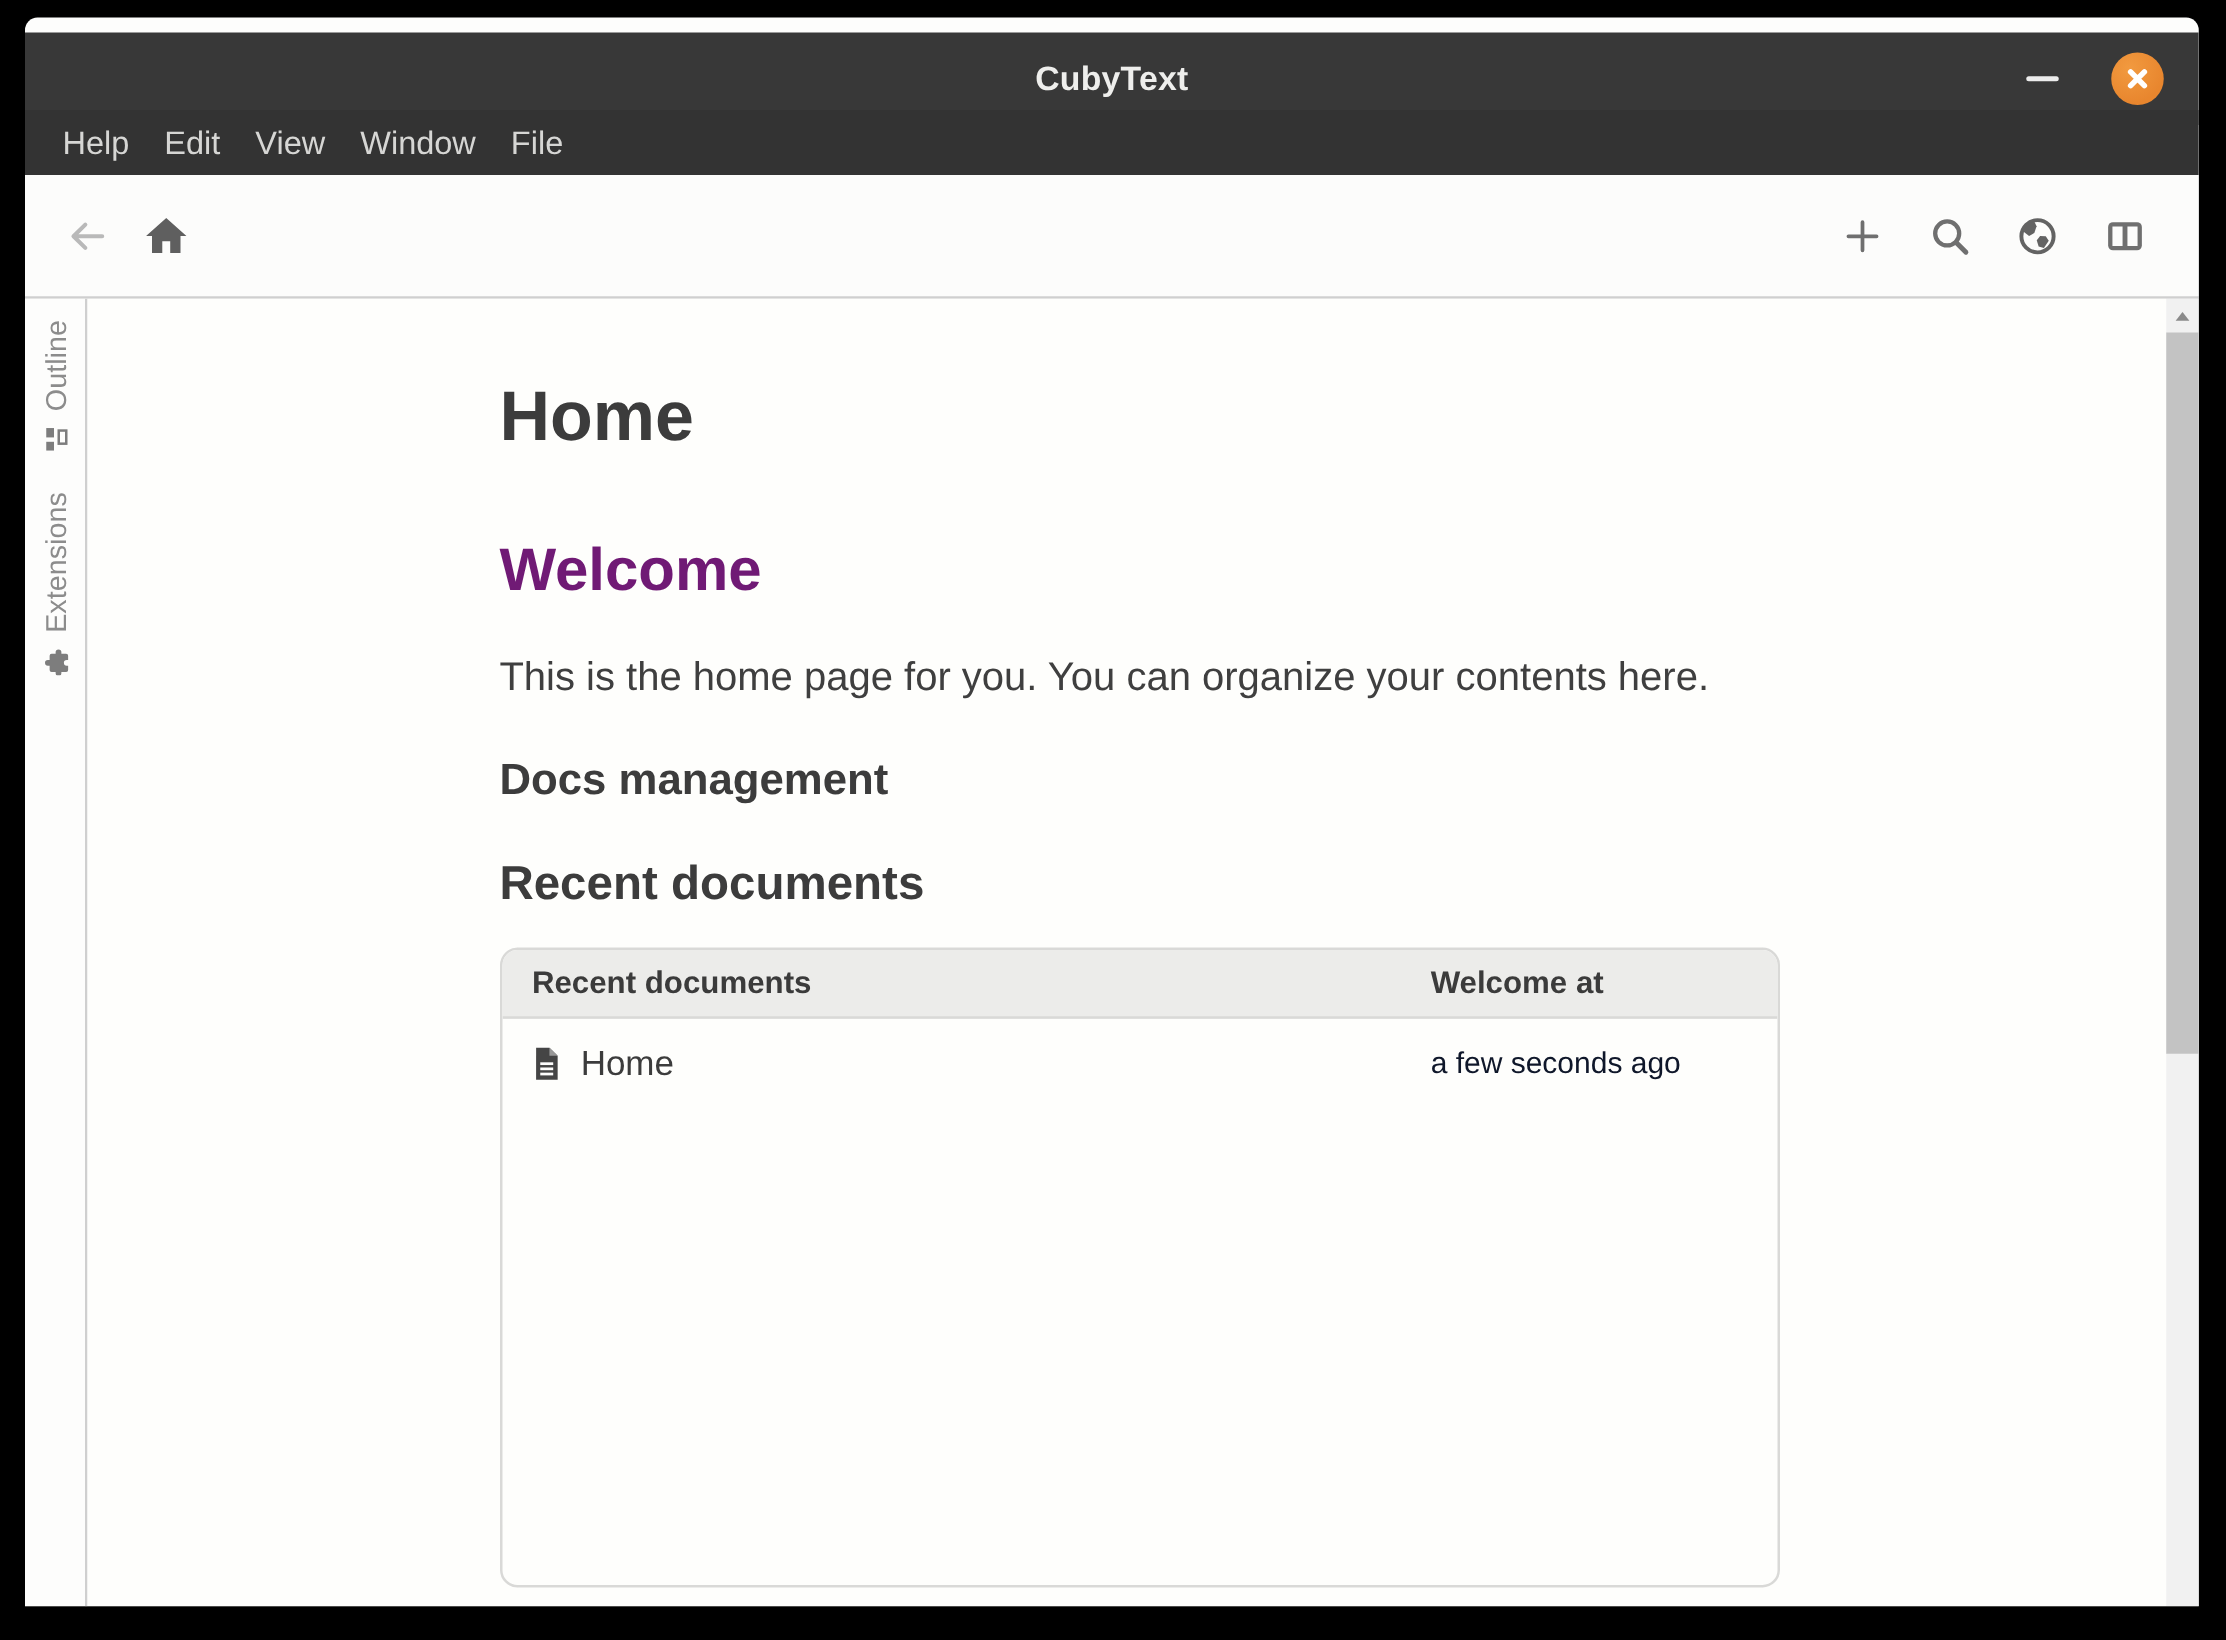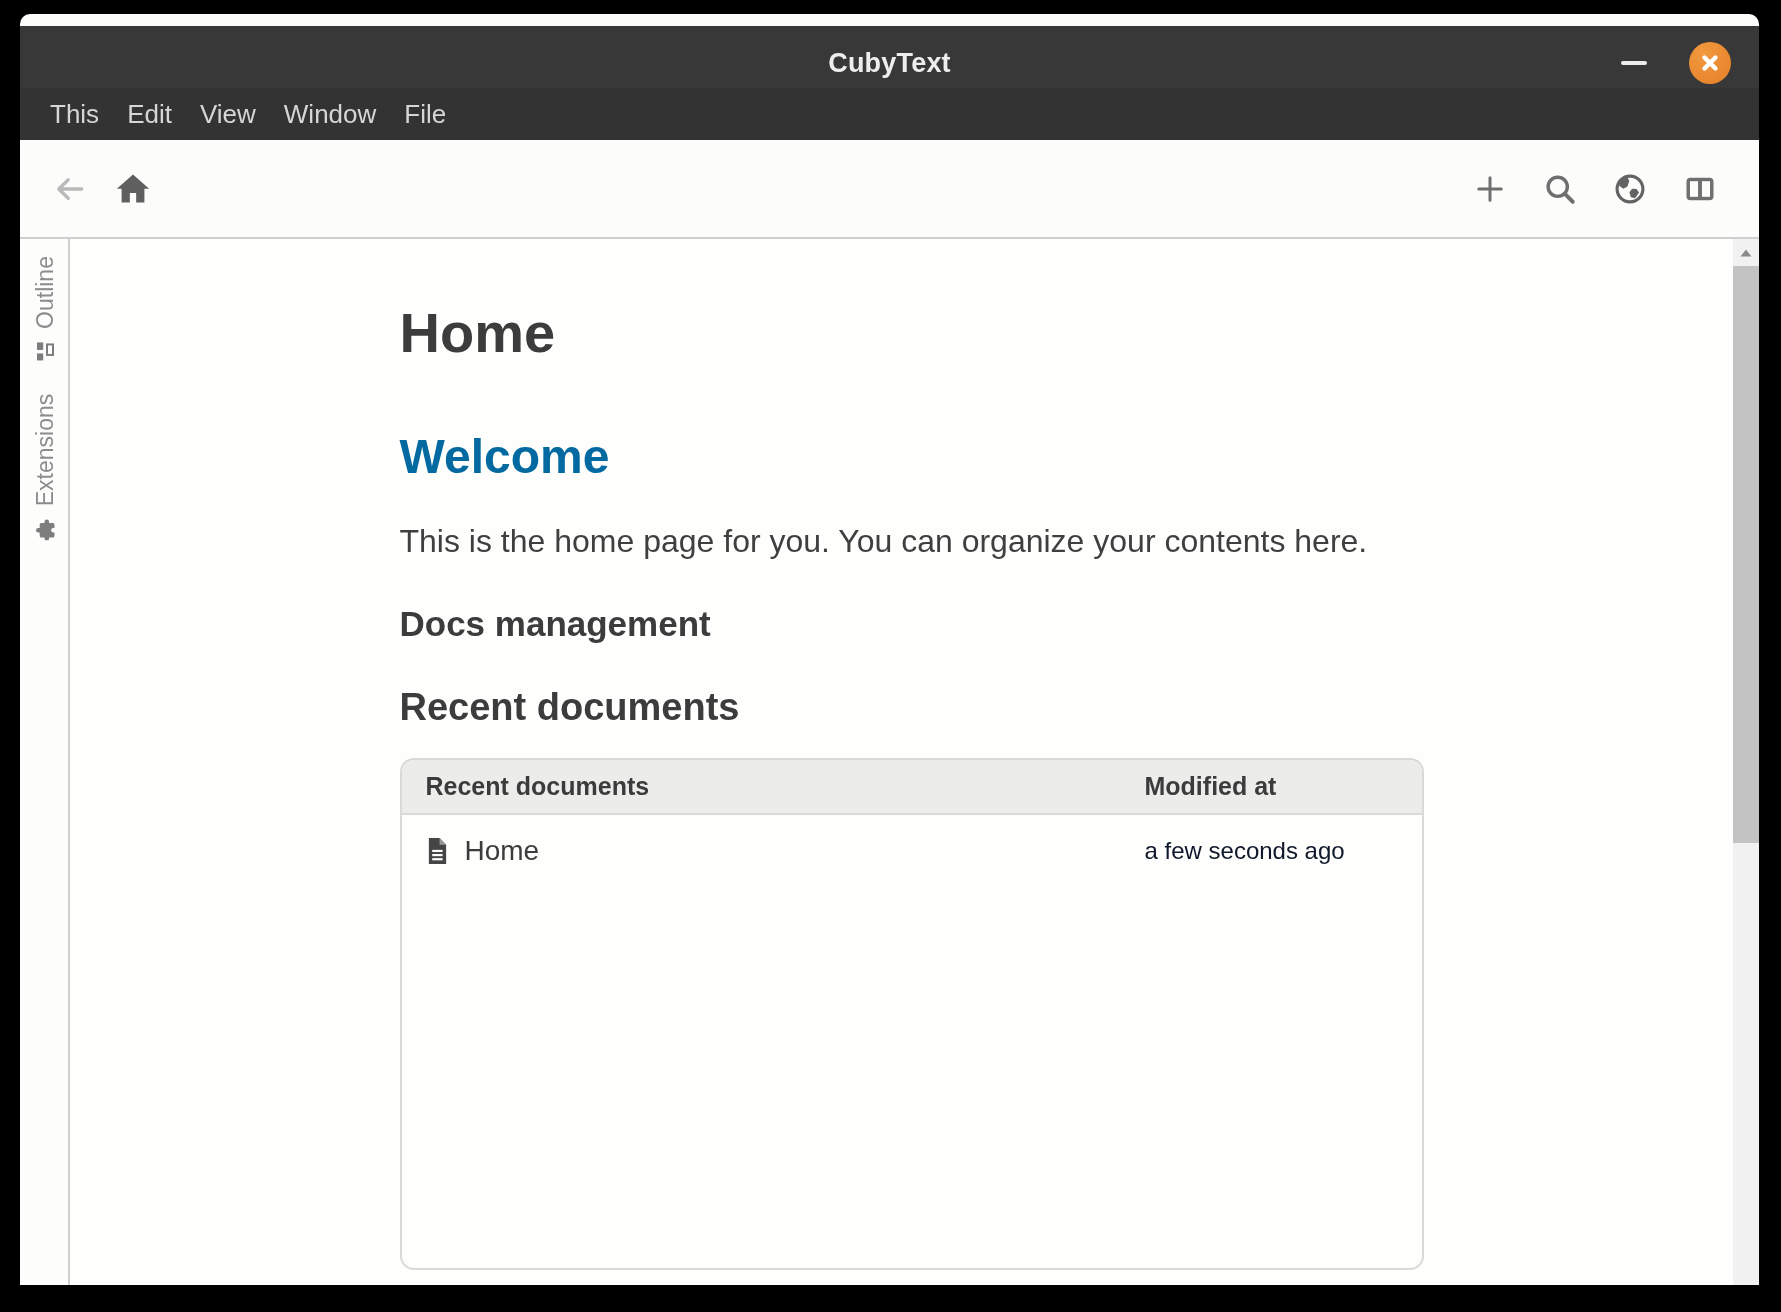--- a/index.html
+++ b/index.html
@@ -64,21 +64,21 @@
     color:#8c8c8c; font-size:23px; cursor:default;
   }
   .side-tab .tab-icon { display:flex; align-items:center; }
   
   .content {
     position:absolute; left:50px; top:0; right:26px; bottom:0;
     background:#fefefc; overflow:hidden;padding-left:20px;
   }
   .doc-col { width:1024px; margin:0 auto; color:#3c3c3c; }
   .doc-title   { margin:62px 0 0; font-size:56px; line-height:1.15; font-weight:700; color:#3c3c3c; }
-  .h-section   { margin:64px 0 0; font-size:48px; line-height:1.15; font-weight:700; color:#0369a1; }
+  .h-section   { margin:64px 0 0; font-size:48px; line-height:1.15; font-weight:700; color:#701a75; }
   .h-section2  { margin:42px 0 0; font-size:35px; line-height:1.15; font-weight:700; color:#3c3c3c; }
   .h-sub       { margin:42px 0 0; font-size:38px; line-height:1.15; font-weight:700; color:#3c3c3c; }
   .para        { margin:36px 0 0; font-size:32px; line-height:1.3; color:#3f3f3f; }
   
   .card {
     margin-top:28px; height:512px; box-sizing:border-box;
     border:2px solid #d9d9d7; border-radius:14px; overflow:hidden; background:#fefefc;
   }
   .card-header {
     display:flex; align-items:center; background:#ececea;
@@ -113,21 +113,21 @@
       <div class="btn-min"></div>
       <div class="btn-close">
         <svg width="20" height="20" viewBox="0 0 20 20">
           <path d="M4.5 4.5 L15.5 15.5 M15.5 4.5 L4.5 15.5" stroke="#ffffff" stroke-width="4.4" stroke-linecap="round"></path>
         </svg>
       </div>
     </div>
   </div>
 
   <div class="menubar">
-    <span class="menu-item">This</span>
+    <span class="menu-item">Help</span>
     <span class="menu-item">Edit</span>
     <span class="menu-item">View</span>
     <span class="menu-item">Window</span>
     <span class="menu-item">File</span>
   </div>
 
   <div class="toolbar">
     <div class="tool-group left">
       <div class="tool-btn">
         <svg width="36" height="36" viewBox="0 0 24 24">
@@ -197,21 +197,21 @@
       <div class="doc-col">
         <h1 class="doc-title">Home</h1>
         <h2 class="h-section">Welcome</h2>
         <p class="para">This is the home page for you. You can organize your contents here.</p>
         <h2 class="h-section2">Docs management</h2>
         <h3 class="h-sub">Recent documents</h3>
 
         <div class="card">
           <div class="card-header">
             <span class="col1">Recent documents</span>
-            <span class="col2">Modified at</span>
+            <span class="col2">Welcome at</span>
           </div>
           <div class="card-row">
             <span class="col1 row-name">
               <span style="display:flex;align-items:center;">
                 <svg width="23" height="28" viewBox="0 0 20 24">
                   <path d="M2.5 .8 h9.3 l5.7 5.7 V23.2 H2.5 z" fill="#454545"></path>
                   <path d="M11.8 .8 l5.7 5.7 h-5.7 z" fill="#989898"></path>
                   <rect x="5.4" y="11" width="9" height="1.9" fill="#fdfdfc"></rect>
                   <rect x="5.4" y="14.6" width="9" height="1.9" fill="#fdfdfc"></rect>
                   <rect x="5.4" y="18.2" width="9" height="1.9" fill="#fdfdfc"></rect>

